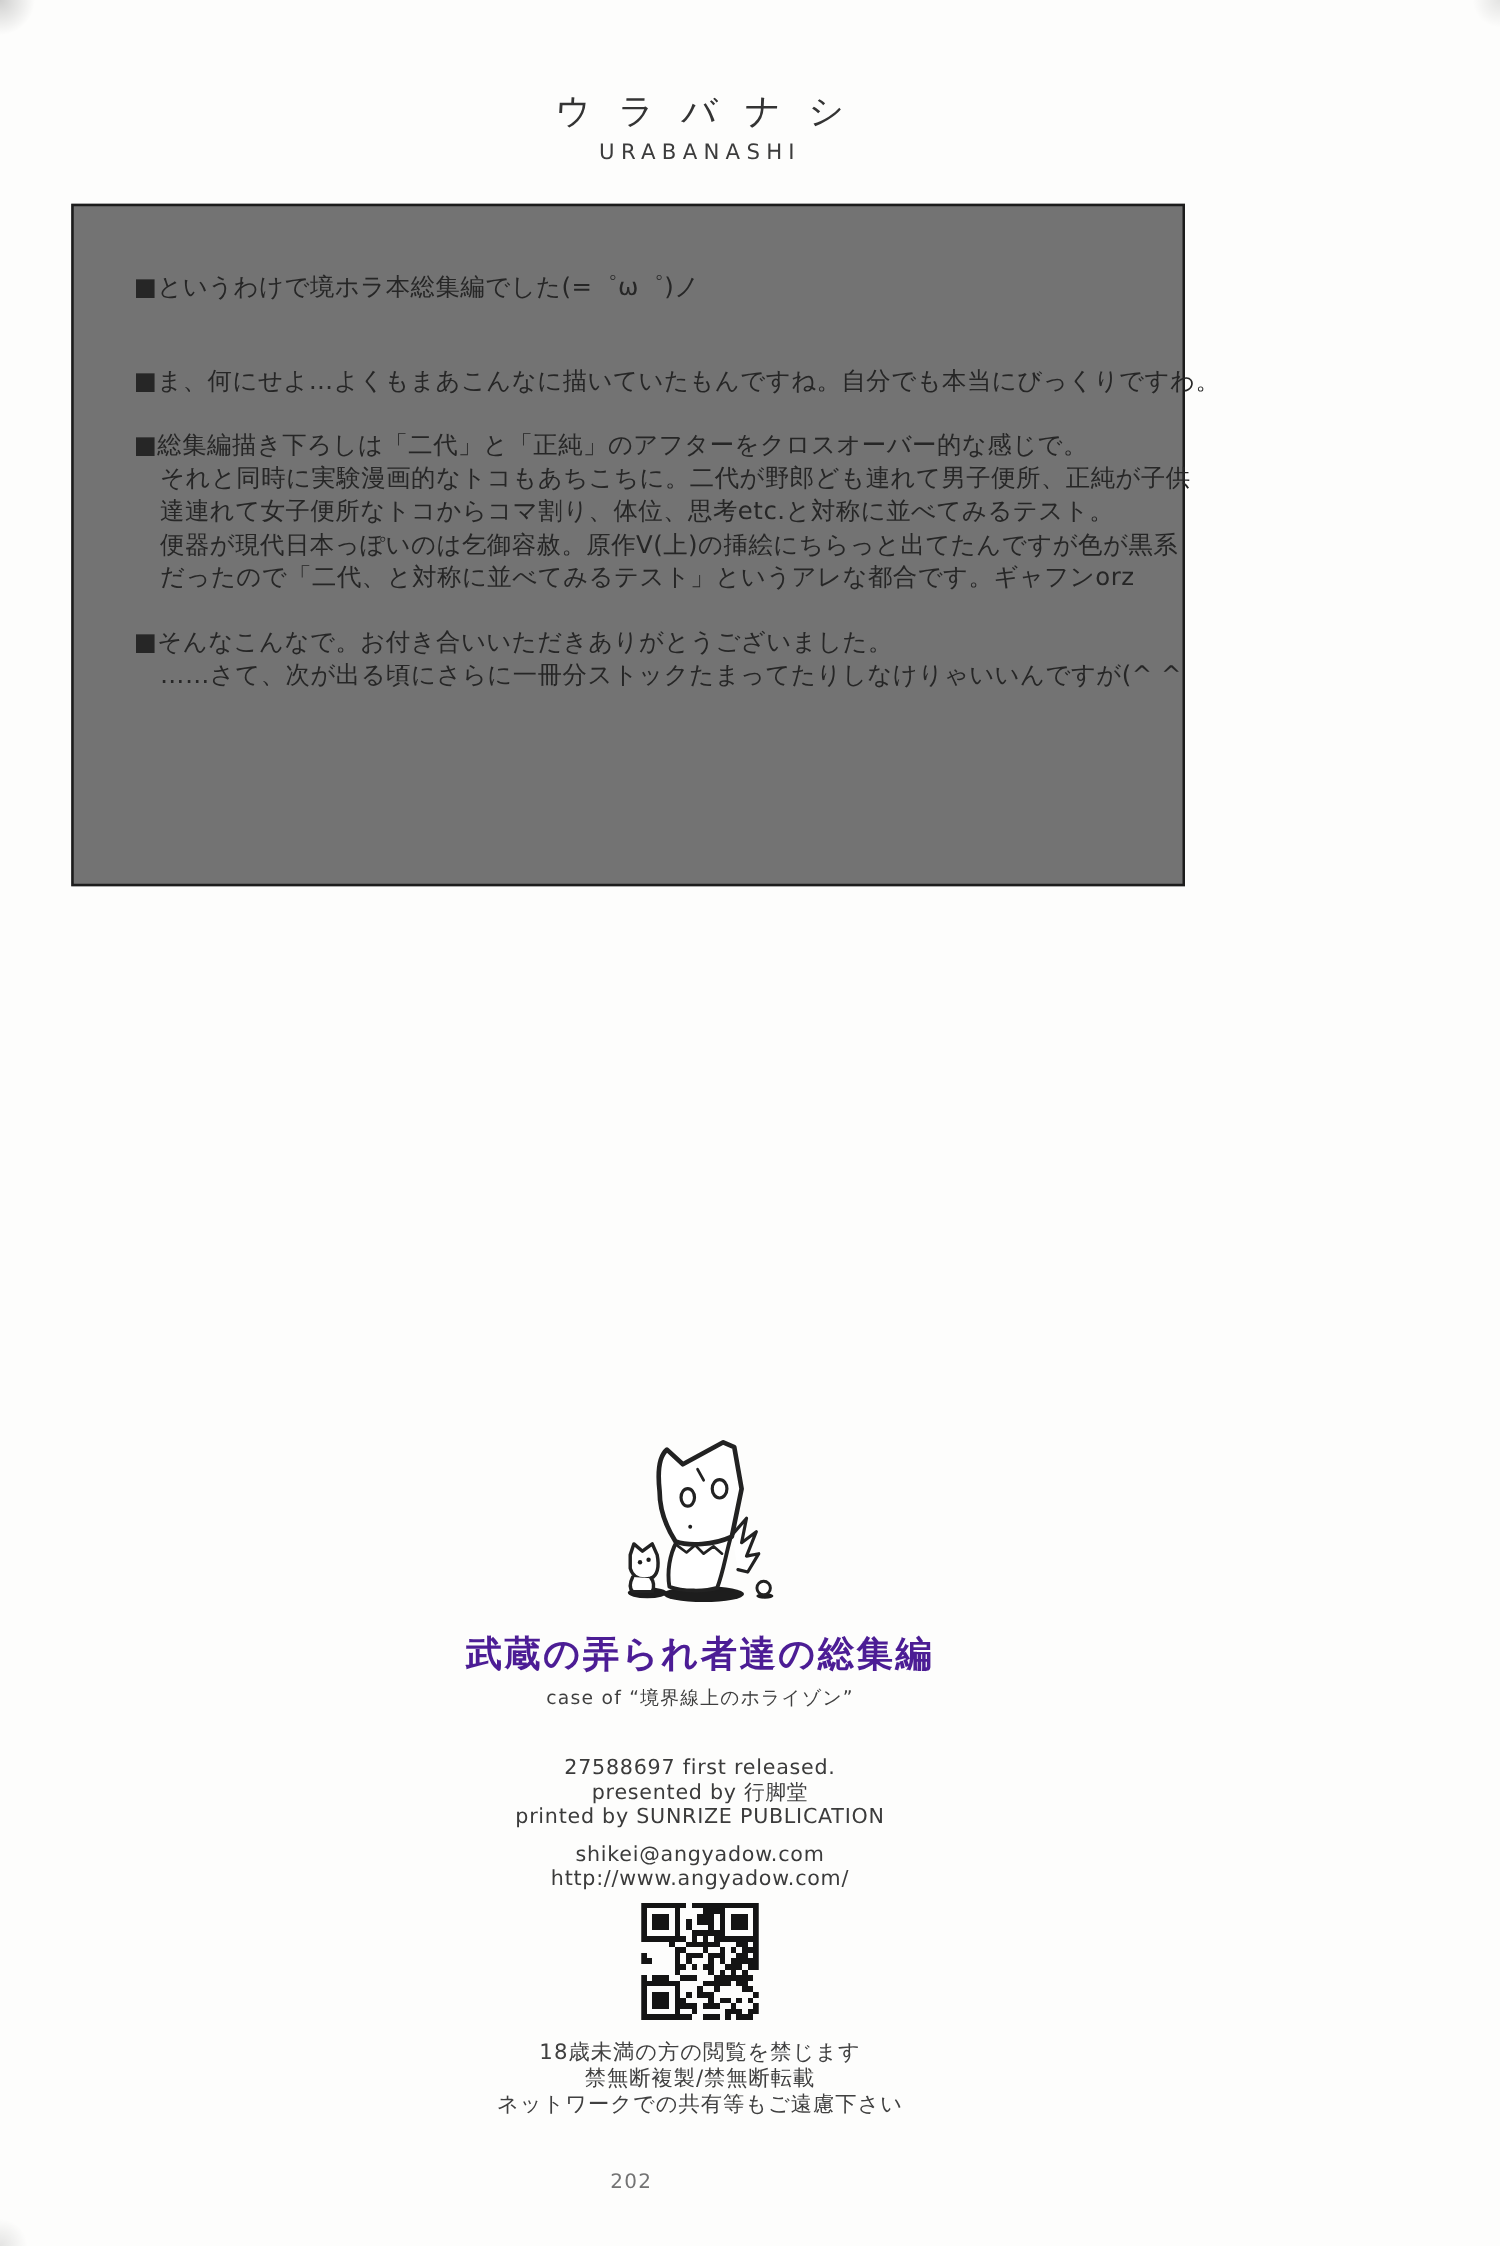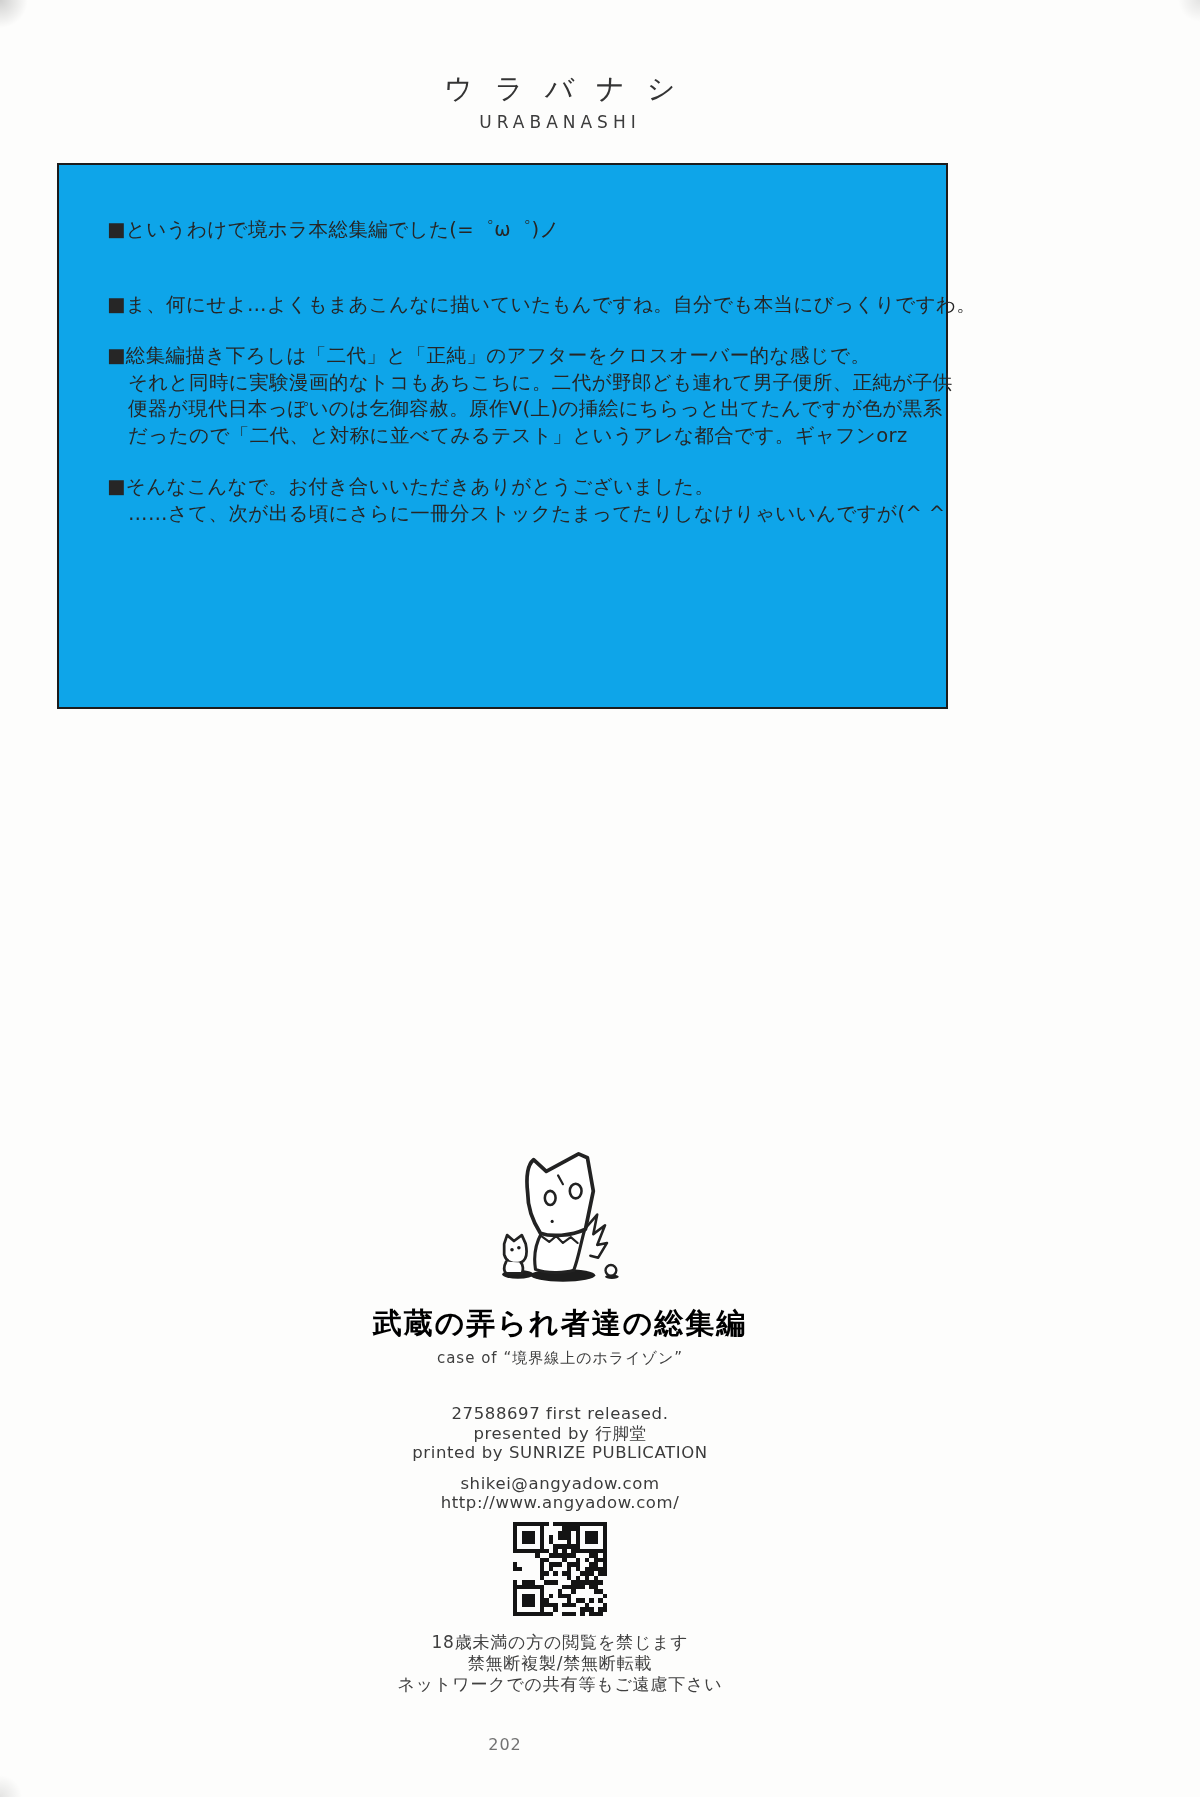--- a/index.html
+++ b/index.html
@@ -20,30 +20,30 @@
       radial-gradient(circle at 0% 100%, rgba(0,0,0,.10), transparent 22px);}
   
   .logo{position:absolute;top:70px;left:160px;width:800px;text-align:center;}
   .logo-katakana{font-size:28px;letter-spacing:22px;color:#343434;
     font-family:"DejaVu Sans", sans-serif;transform:skewX(-3deg);display:inline-block;padding-left:22px;}
   .logo-romaji{margin-top:4px;font-size:17px;letter-spacing:5px;color:#3c3c3c;
     font-family:"DejaVu Sans", sans-serif;font-weight:400;}
   
   .afterword-box{position:absolute;left:57px;top:163px;width:891px;height:546px;
     border:2px solid #1c1c1c;box-sizing:border-box;
-    padding:52px 28px 0 48px;background:#0ea5e9;}
+    padding:52px 28px 0 48px;background:#737373;}
   .para{margin:0 0 25px 0;}
   .para:first-child{margin-bottom:48px;}
   .line{font-size:19.5px;line-height:26.5px;letter-spacing:0.4px;color:#262626;white-space:nowrap;}
   .line.indent{padding-left:21px;}
   
   .colophon{position:absolute;top:1146px;left:160px;width:800px;text-align:center;}
   .doodle{display:block;margin:0 auto;width:176px;height:142px;}
   .book-title{margin-top:16px;font-family:"Liberation Serif", serif;font-weight:700;
-    font-size:29px;letter-spacing:2px;color:#000000;}
+    font-size:29px;letter-spacing:2px;color:#4c1d95;}
   .book-subtitle{margin-top:5px;font-size:15px;letter-spacing:1px;color:#3f3f3f;}
   .credits{margin-top:36px;font-size:16.5px;line-height:19.5px;letter-spacing:0.6px;color:#3b3b3b;}
   .contact{margin-top:11px;font-size:16.5px;line-height:19.5px;letter-spacing:0.6px;color:#3b3b3b;}
   .qr-wrap{margin-top:9px;}
   .qr-wrap svg{width:94px;height:94px;shape-rendering:crispEdges;fill:#141414;}
   .warnings{margin-top:12px;font-size:17px;line-height:21px;letter-spacing:0.8px;color:#404040;}
   
   .page-number{position:absolute;top:1735px;left:0;width:1010px;text-align:center;
     font-size:16px;letter-spacing:1px;color:#737373;}
   .sketch{stroke:#222;stroke-width:3.2;fill:#fff;stroke-linejoin:round;stroke-linecap:round;}
@@ -63,20 +63,21 @@
   <div class="afterword-box">
     <div class="para">
       <div class="line">■というわけで境ホラ本総集編でした(=゜ω゜)ノ</div>
     </div>
     <div class="para">
       <div class="line">■ま、何にせよ…よくもまあこんなに描いていたもんですね。自分でも本当にびっくりですわ。</div>
     </div>
     <div class="para">
       <div class="line">■総集編描き下ろしは「二代」と「正純」のアフターをクロスオーバー的な感じで。</div>
       <div class="line indent">それと同時に実験漫画的なトコもあちこちに。二代が野郎ども連れて男子便所、正純が子供</div>
+      <div class="line indent">達連れて女子便所なトコからコマ割り、体位、思考etc.と対称に並べてみるテスト。</div>
       <div class="line indent">便器が現代日本っぽいのは乞御容赦。原作V(上)の挿絵にちらっと出てたんですが色が黒系</div>
       <div class="line indent">だったので「二代、と対称に並べてみるテスト」というアレな都合です。ギャフンorz</div>
     </div>
     <div class="para">
       <div class="line">■そんなこんなで。お付き合いいただきありがとうございました。</div>
       <div class="line indent">……さて、次が出る頃にさらに一冊分ストックたまってたりしなけりゃいいんですが(^ ^ゞ</div>
     </div>
   </div>
 
   <div class="colophon">

